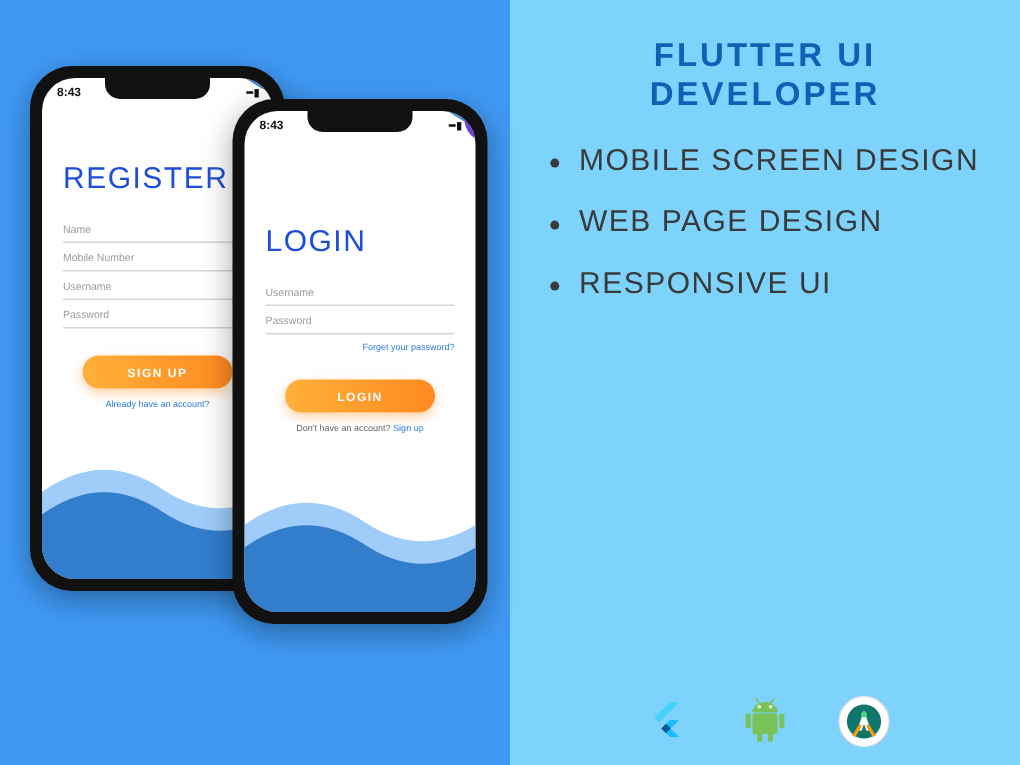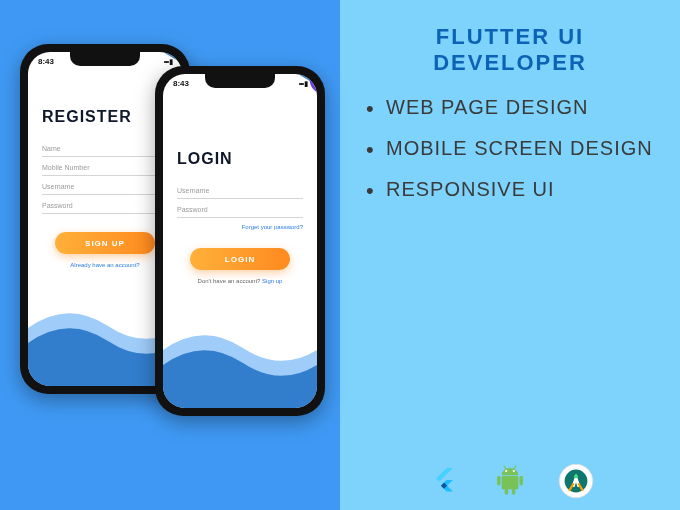--- a/index.html
+++ b/index.html
@@ -99,23 +99,23 @@
   top: -30px; right: -30px;
   width: 110px; height: 110px;
 }
 .wave-bottom {
   position: absolute;
   bottom: -10px; left: -10px; right: -10px;
   height: 120px;
 }
 
 .screen-title {
-  color: #0f172a;
-  font-weight: 700;
-  font-size: 16px;
+  color: #1d4ed8;
+  font-weight: 400;
+  font-size: 20px;
   letter-spacing: 1px;
   margin: 40px 0 12px 14px;
 }
 .screen-title.login-title { margin-top: 60px; }
 
 .field {
   margin: 0 14px;
   border-bottom: 1px solid #d5d5d5;
   padding: 7px 0 4px;
 }
@@ -245,22 +245,22 @@
           <path d="M0,75 Q45,35 90,65 Q135,95 180,55 L180,120 L0,120 Z" fill="#1e6fc4" opacity="0.85"></path>
         </svg>
       </div>
     </div>
 
   </div>
 
   <div class="right">
     <h1>FLUTTER UI DEVELOPER</h1>
     <ul>
+      <li>Mobile screen design</li>
       <li>Web page design</li>
-      <li>Mobile screen design</li>
       <li>Responsive UI</li>
     </ul>
   </div>
 
   <div class="footer-logos">
     <div class="logo flutter-logo">
       <svg viewBox="0 0 100 100">
         <path d="M60,0 L20,40 L32,52 L84,0 Z" fill="#44d1fd"></path>
         <path d="M60,46 L38,68 L60,90 L84,90 L62,68 L84,46 Z" fill="#1fbcfd"></path>
         <path d="M38,68 L50,80 L62,68 L50,56 Z" fill="#08589c"></path>

